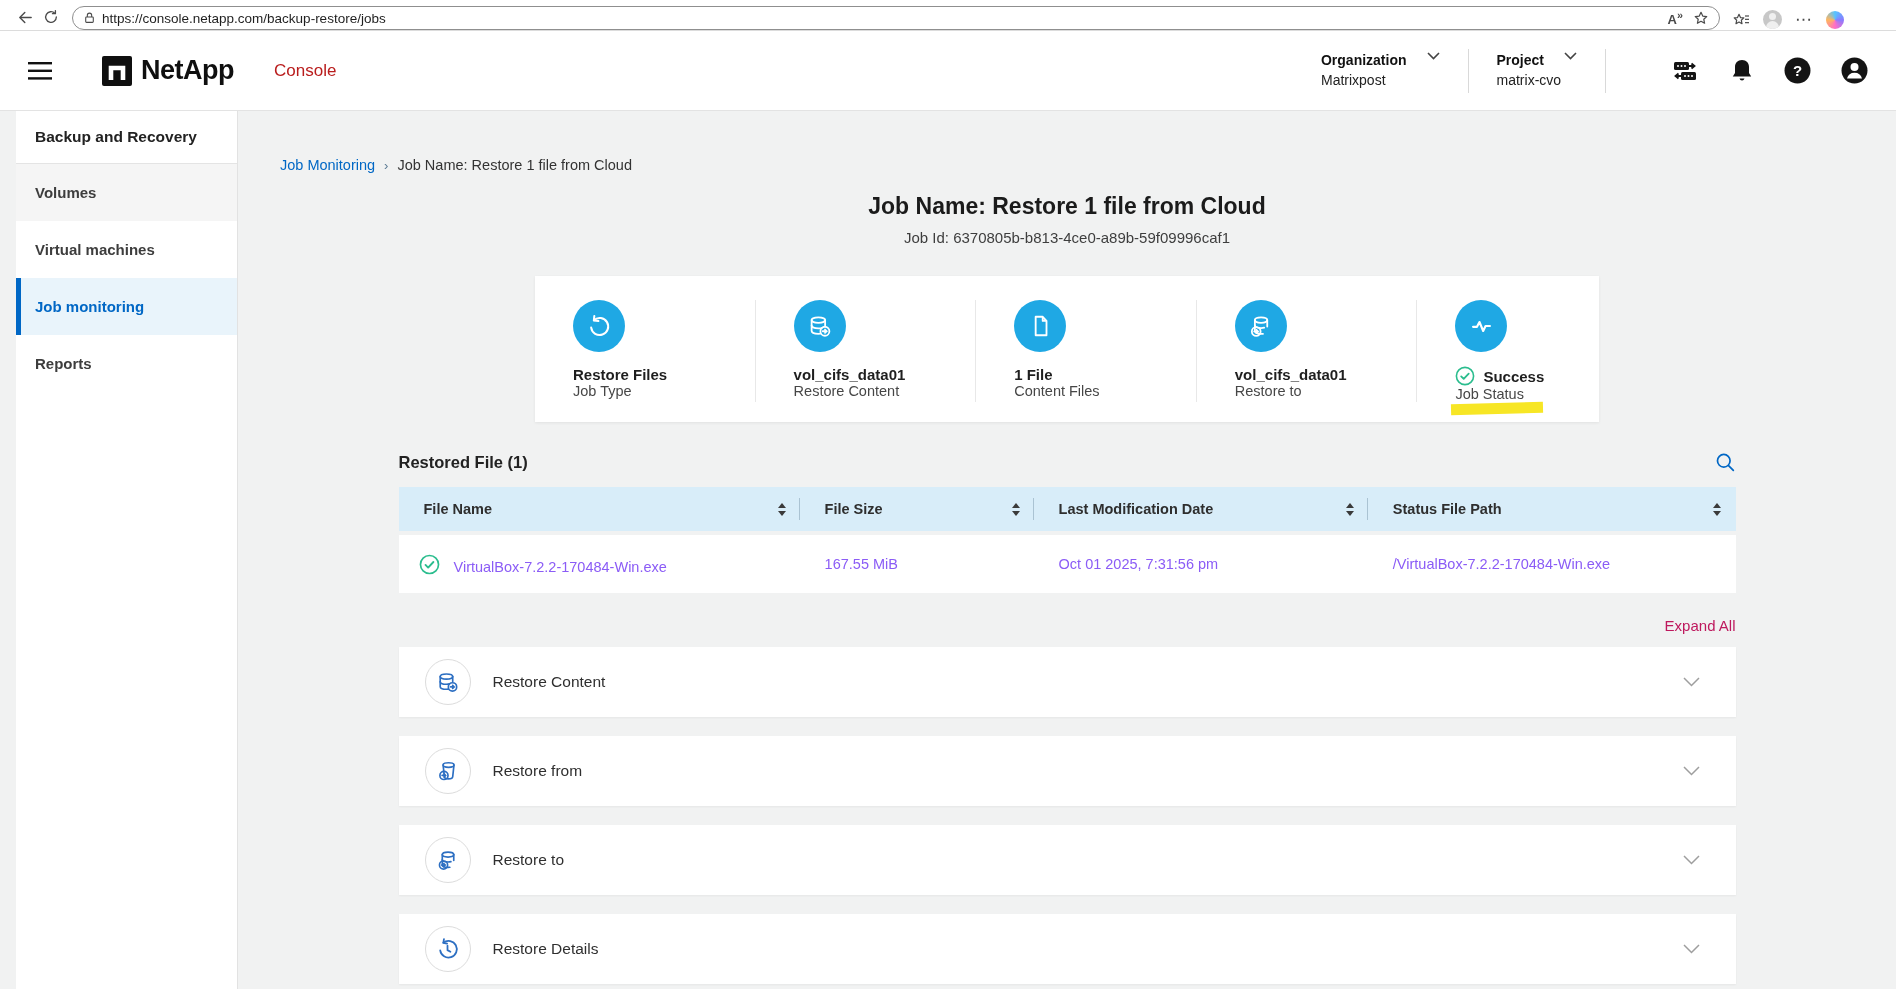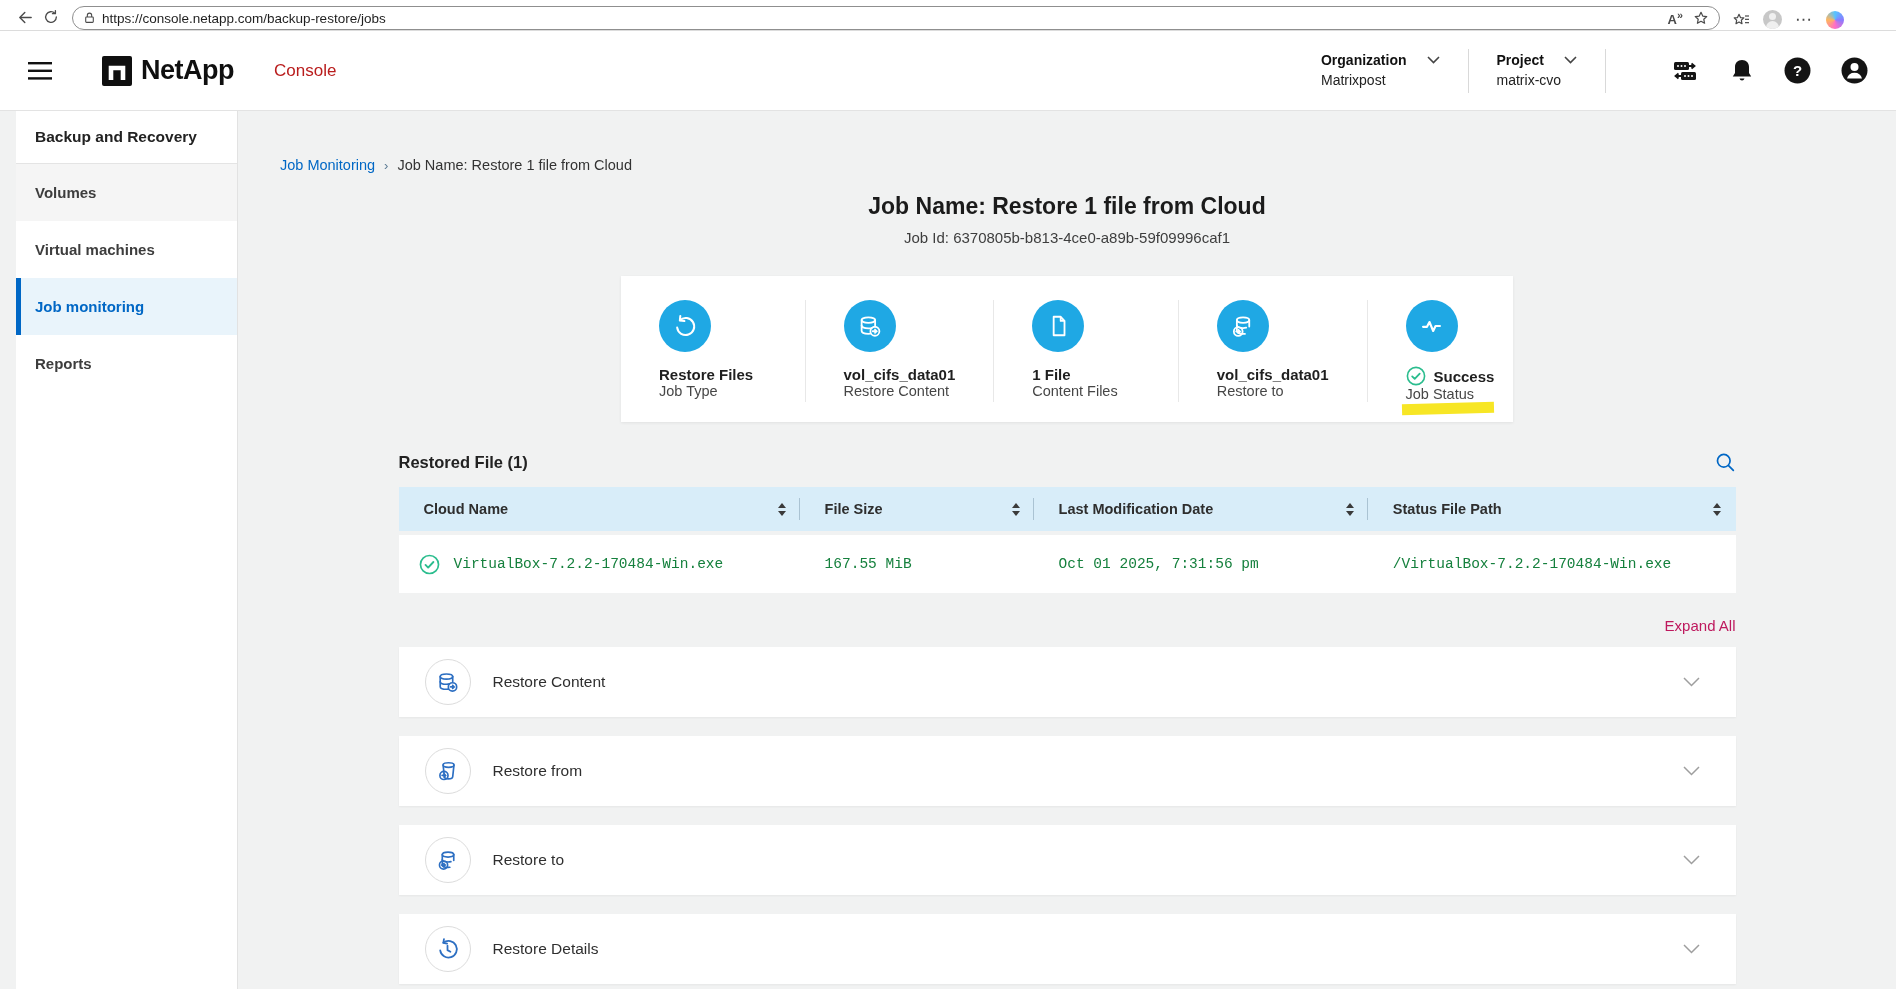--- a/index.html
+++ b/index.html
@@ -27,21 +27,21 @@
 
   
   .app-header { height:80px; background:#fff; border-bottom:1px solid #e3e3e3;
                 display:flex; align-items:center; }
   .hamburger { margin-left:28px; cursor:pointer; }
   .logo-wrap { display:flex; align-items:center; margin-left:50px; }
   .brand-word { font-size:27px; font-weight:800; color:#0f0f0f; letter-spacing:-0.5px; margin-left:9px; }
   .product-word { font-size:17px; color:#b91c1c; margin-left:40px; }
   .hdr-right { margin-left:auto; display:flex; align-items:center; margin-right:28px; }
   .ctx-block { line-height:1.25; cursor:pointer; }
-  .ctx-top { display:flex; align-items:center; gap:20px; font-size:14px; font-weight:700; color:#111; }
+  .ctx-top { display:flex; align-items:flex-start; gap:20px; font-size:14px; font-weight:700; color:#111; }
   .ctx-val { font-size:14px; color:#222; margin-top:3px; }
   .vdiv { width:1px; height:44px; background:#d9d9d9; margin:0 28px; }
   .hdr-icons { display:flex; align-items:center; gap:30px; margin-left:36px; }
   .hdr-icons .hicon { cursor:pointer; display:flex; }
 
   
   .shell { display:flex; height:878px;padding-left:16px; }
   .sidebar { width:222px; flex:none; background:#fff; border-right:1px solid #e2e2e2; }
   .sb-title { height:53px; display:flex; align-items:center; padding-left:19px;
               font-size:15.5px; font-weight:700; color:#222; border-bottom:1px solid #e4e4e4; }
@@ -55,21 +55,21 @@
 
   
   .breadcrumb { margin:46px 0 0 42px; font-size:14.5px; display:flex; align-items:center; gap:9px; }
   .bc-link { color:#0067c5; cursor:pointer; }
   .bc-sep { color:#5a7a94; font-size:13px; }
   .bc-cur { color:#333; }
   .page-title { text-align:center; margin-top:20px; font-size:23px; font-weight:700; color:#1b1b1b; }
   .job-id { text-align:center; margin-top:9px; font-size:15px; color:#3e3e3e; }
 
   
-  .summary-card { width:892px; margin:30px auto 0; background:#fff;
+  .summary-card { width:1064px; margin:30px auto 0; background:#fff;
                   box-shadow:0 1px 3px rgba(0,0,0,.07); display:flex; padding:24px 0 20px;gap:38px; }
   .stage { flex:1; padding-left:38px; }
   .stage + .stage { border-left:1px solid #e8e8e8; }
   .stage-circle { width:52px; height:52px; border-radius:50%; background:#1fa8e4;
                   display:flex; align-items:center; justify-content:center; }
   .stage-value { margin-top:14px; font-size:15px; font-weight:700; color:#1f1f1f; }
   .stage-label { margin-top:0; font-size:14.5px; color:#464646; }
   .status-line { display:flex; align-items:center; gap:8px; }
   .hl-success { position:relative; display:inline-block; }
   .hl-success::after { content:""; position:absolute; left:-3px; right:-10px; top:42%; bottom:-42%;
@@ -86,21 +86,21 @@
   .th { display:flex; align-items:center; height:100%; padding-left:25px; position:relative;
         font-size:14.5px; font-weight:700; color:#2e2e2e; }
   .th:not(:last-child)::after { content:""; position:absolute; right:0; top:11px; bottom:11px;
                                 width:1px; background:rgba(30,70,100,.25); }
   .sort { margin-left:auto; margin-right:14px; display:flex; flex-direction:column; gap:3px; cursor:pointer; }
   .sort i { display:block; width:0; height:0; border-left:4.5px solid transparent; border-right:4.5px solid transparent; }
   .sort .up { border-bottom:5.5px solid #3a3a3a; }
   .sort .dn { border-top:5.5px solid #3a3a3a; }
   .w1 { width:30%; } .w2 { width:17.5%; } .w3 { width:25%; } .w4 { width:27.5%; }
   .tbl-row { margin-top:4px; height:58px; background:#fff; display:flex; align-items:center; }
-  .td { display:flex; align-items:center; padding-left:25px; font-size:14.5px; color:#15803d;font-family:Liberation Mono, monospace; }
+  .td { display:flex; align-items:flex-end; padding-left:25px; font-size:14.5px; color:#8b5cf6; }
   .td.name-cell { padding-left:20px; gap:14px; }
 
   
   .expand-row { width:1337px; margin:24px auto 0; text-align:right; }
   .expand-link { color:#be185d; font-size:15px; cursor:pointer; }
   .acc-wrap { width:1337px; margin:0 auto; }
   .acc-card { margin-top:19px; height:70px; background:#fff; display:flex; align-items:center;
               padding:0 36px 0 26px; box-shadow:0 1px 2px rgba(0,0,0,.05); cursor:pointer; }
   .acc-card.first { margin-top:12px; }
   .acc-icon { width:46px; height:46px; border-radius:50%; border:1px solid #dcdcdc; background:#fff;
@@ -334,21 +334,21 @@
         <span style="cursor:pointer;">
           <svg width="21" height="21" viewBox="0 0 22 22" fill="none" stroke="#0067c5" stroke-width="1.8" stroke-linecap="round">
               <circle cx="9.2" cy="9.2" r="6.6"></circle>
               <line x1="14.2" y1="14.2" x2="19.2" y2="19.2"></line>
             </svg>
         </span>
       </div>
 
       <div class="tbl-header">
         <div class="th w1">
-          <span>Cloud Name</span>
+          <span>File Name</span>
           <span class="sort">
               <i class="up"></i>
               <i class="dn"></i>
             </span>
         </div>
         <div class="th w2">
           <span>File Size</span>
           <span class="sort">
               <i class="up"></i>
               <i class="dn"></i>

